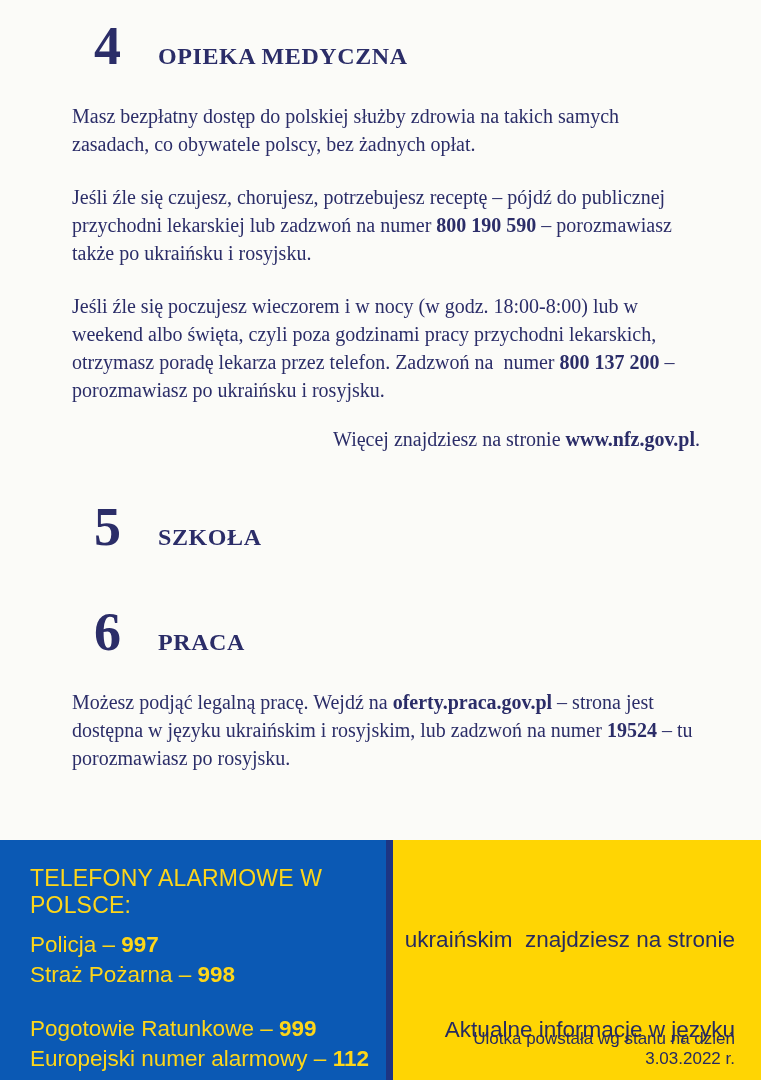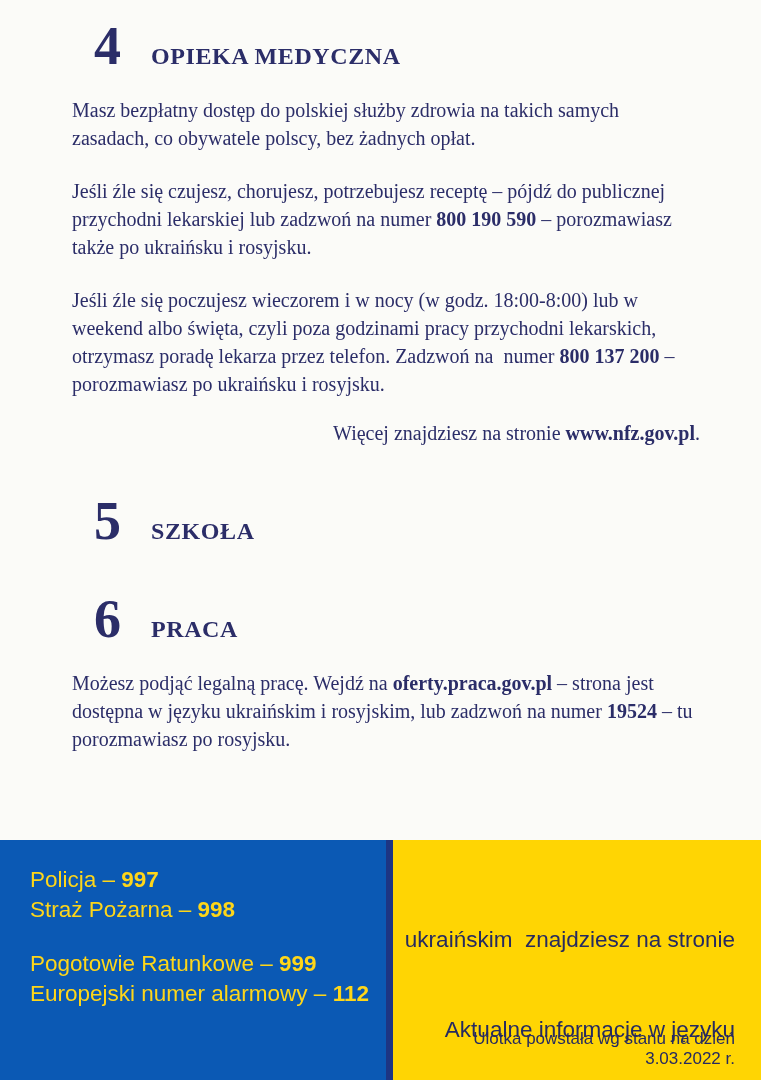--- a/index.html
+++ b/index.html
@@ -10,21 +10,21 @@
     background:#fbfbf8;
     font-family:"Liberation Serif", serif;
     color:#2b2d68;
     overflow:hidden;
   }
   .content { padding:22px 60px 0 72px; }
 
   .sec-head { display:flex; align-items:baseline; gap:30px; margin-left:22px; }
   .sec-head.mt { margin-top:50px; }
   .sec-num { font-size:54px; font-weight:bold; line-height:0.9; }
-  .sec-title { font-size:24px; font-weight:bold; letter-spacing:0.6px; margin:0; }
+  .sec-title { font-size:24px; font-weight:bold; letter-spacing:0.6px; margin:7px; }
 
   .para {
     font-size:20px;
     line-height:28px;
     margin:25px 0 0 0;
     white-space:pre-wrap;
     max-width:628px;
   }
   .para.tight { margin-top:21px;text-align:right; }
   .b { font-weight:bold; }
@@ -88,20 +88,21 @@
         <span class="sec-num">6</span>
         <h2 class="sec-title">PRACA</h2>
       </header>
       <p class="para"><span>Możesz podjąć legalną pracę. Wejdź na </span><span class="b">oferty.praca.gov.pl</span><span> – strona jest dostępna w języku ukraińskim i rosyjskim, lub zadzwoń na numer </span><span class="b">19524</span><span> – tu porozmawiasz po rosyjsku.</span></p>
     </section>
 
   </main>
 
   <footer class="footer">
     <div class="footer-blue">
+      <div class="em-heading">TELEFONY ALARMOWE W POLSCE:</div>
       <div class="em-line"><span>Policja – </span><span class="b">997</span></div>
       <div class="em-line"><span>Straż Pożarna – </span><span class="b">998</span></div>
       <div class="em-line gap"><span>Pogotowie Ratunkowe – </span><span class="b">999</span></div>
       <div class="em-line"><span>Europejski numer alarmowy – </span><span class="b">112</span></div>
     </div>
     <div class="footer-divider"></div>
     <div class="footer-yellow">
       <div class="info-lines">
         <div>ukraińskim  znajdziesz na stronie</div>
         <div>Aktualne informacje w języku</div>

